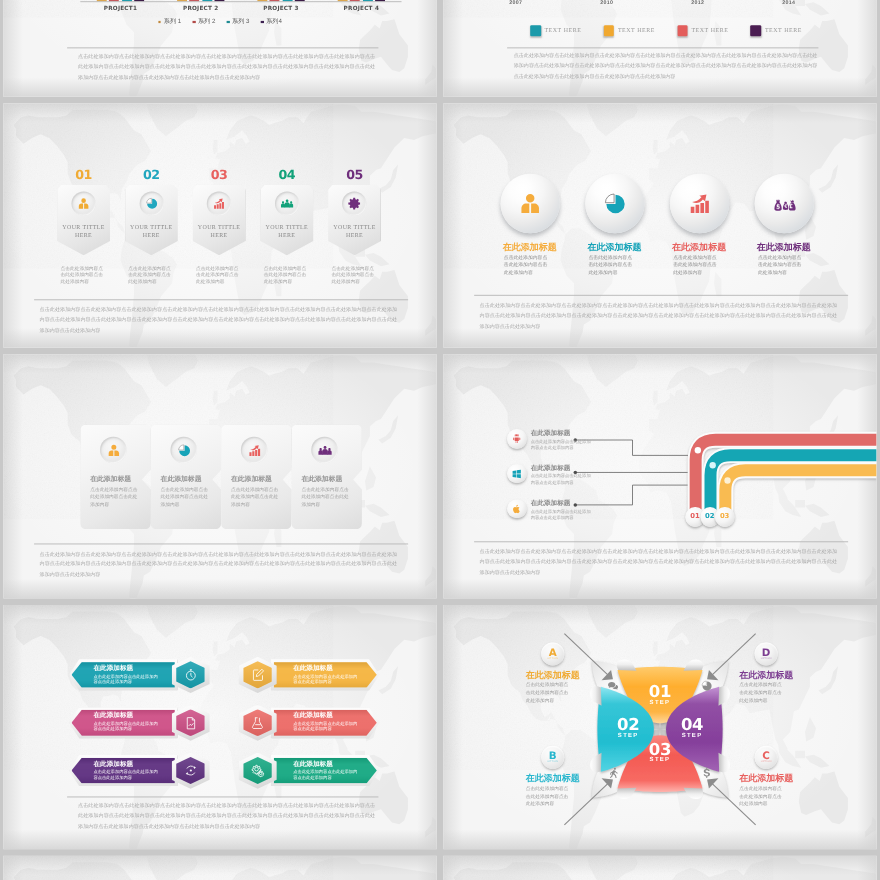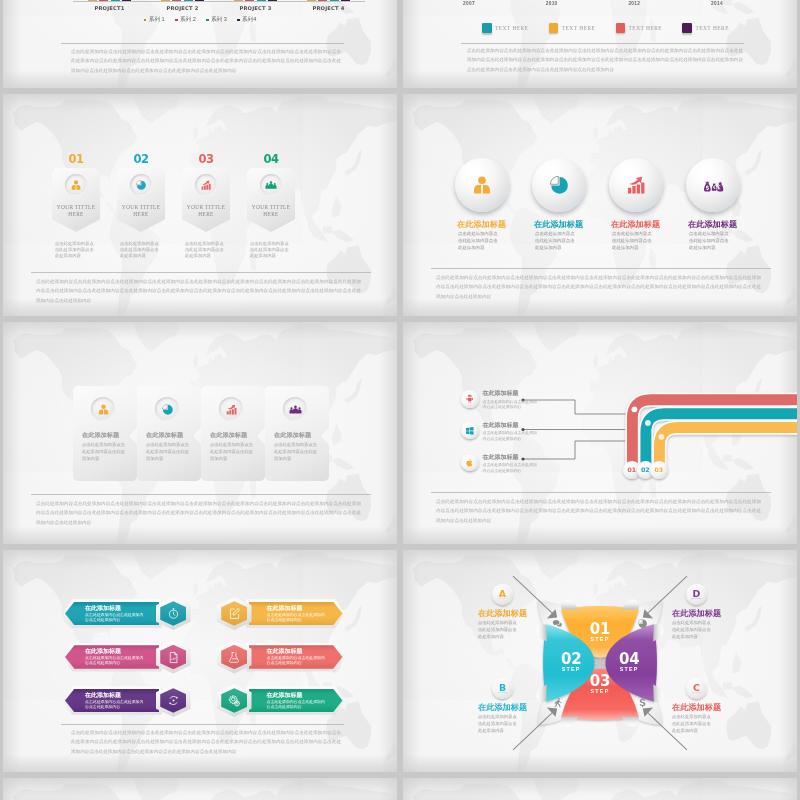--- a/index.html
+++ b/index.html
@@ -398,20 +398,34 @@
                 <div class="pent-d">点击此处添加内容点击此处添加内容点击此处添加内容</div>
               </div>
               <div class="pent-col">
                 <div class="pent-num" style="color:#13a27a">04</div>
                 <div class="pent-shape">
                   <div class="pent-ico">
                     <svg class="icn" style="fill:#13a27a" viewBox="0 0 24 24">
                       <path d="M4.6 7.9c1.1 0 2 .9 2 2s-.9 2-2 2-2-.9-2-2 .9-2 2-2zM.9 19.3v-4.6c0-1.8 1.5-2.9 3.7-2.9s3.7 1.1 3.7 2.9v4.6z"></path>
                       <path d="M19.4 7.9c1.1 0 2 .9 2 2s-.9 2-2 2-2-.9-2-2 .9-2 2-2zM15.7 19.3v-4.6c0-1.8 1.5-2.9 3.7-2.9s3.7 1.1 3.7 2.9v4.6z"></path>
                       <path d="M12 4.5c1.4 0 2.5 1.1 2.5 2.5S13.4 9.5 12 9.5 9.5 8.4 9.5 7 10.6 4.5 12 4.5zM7.4 19.3v-6.1c0-2.1 1.9-3.5 4.6-3.5s4.6 1.4 4.6 3.5v6.1z"></path>
+                    </svg>
+                  </div>
+                  <div class="pent-t">YOUR TITTLE</div>
+                  <div class="pent-t2">HERE</div>
+                </div>
+                <div class="pent-d">点击此处添加内容点击此处添加内容点击此处添加内容</div>
+              </div>
+              <div class="pent-col">
+                <div class="pent-num" style="color:#6f2f7c">05</div>
+                <div class="pent-shape">
+                  <div class="pent-ico">
+                    <svg class="icn" style="fill:#6f2f7c" viewBox="0 0 24 24">
+                      <path d="M12 8.1c2.2 0 3.9 1.8 3.9 3.9s-1.8 3.9-3.9 3.9-3.9-1.8-3.9-3.9S9.8 8.1 12 8.1zm0 1.9c-1.1 0-2 .9-2 2s.9 2 2 2 2-.9 2-2-.9-2-2-2z"></path>
+                      <path d="M10.3 1.4h3.4l.4 2.7 2 .9 2.2-1.6 2.4 2.4-1.6 2.2.9 2 2.7.4v3.4l-2.7.4-.9 2 1.6 2.2-2.4 2.4-2.2-1.6-2 .9-.4 2.7h-3.4l-.4-2.7-2-.9-2.2 1.6-2.4-2.4 1.6-2.2-.9-2-2.7-.4v-3.4l2.7-.4.9-2-1.6-2.2 2.4-2.4 2.2 1.6 2-.9z"></path>
                     </svg>
                   </div>
                   <div class="pent-t">YOUR TITTLE</div>
                   <div class="pent-t2">HERE</div>
                 </div>
                 <div class="pent-d">点击此处添加内容点击此处添加内容点击此处添加内容</div>
               </div>
             </div>
             <div class="footer-rule" style="left:28px;top:178px;width:340px"></div>
             <div class="ftxt" style="left:33px;top:183px;width:325px">点击此处添加内容点击此处添加内容点击此处添加内容点击此处添加内容点击此处添加内容点击此处添加内容点击此处添加内容点击此处添加内容点击此处添加内容点击此处添加内容点击此处添加内容点击此处添加内容点击此处添加内容点击此处添加内容点击此处添加内容点击此处添加内容点击此处添加内容点击此处添加内容点击此处添加内容</div>

